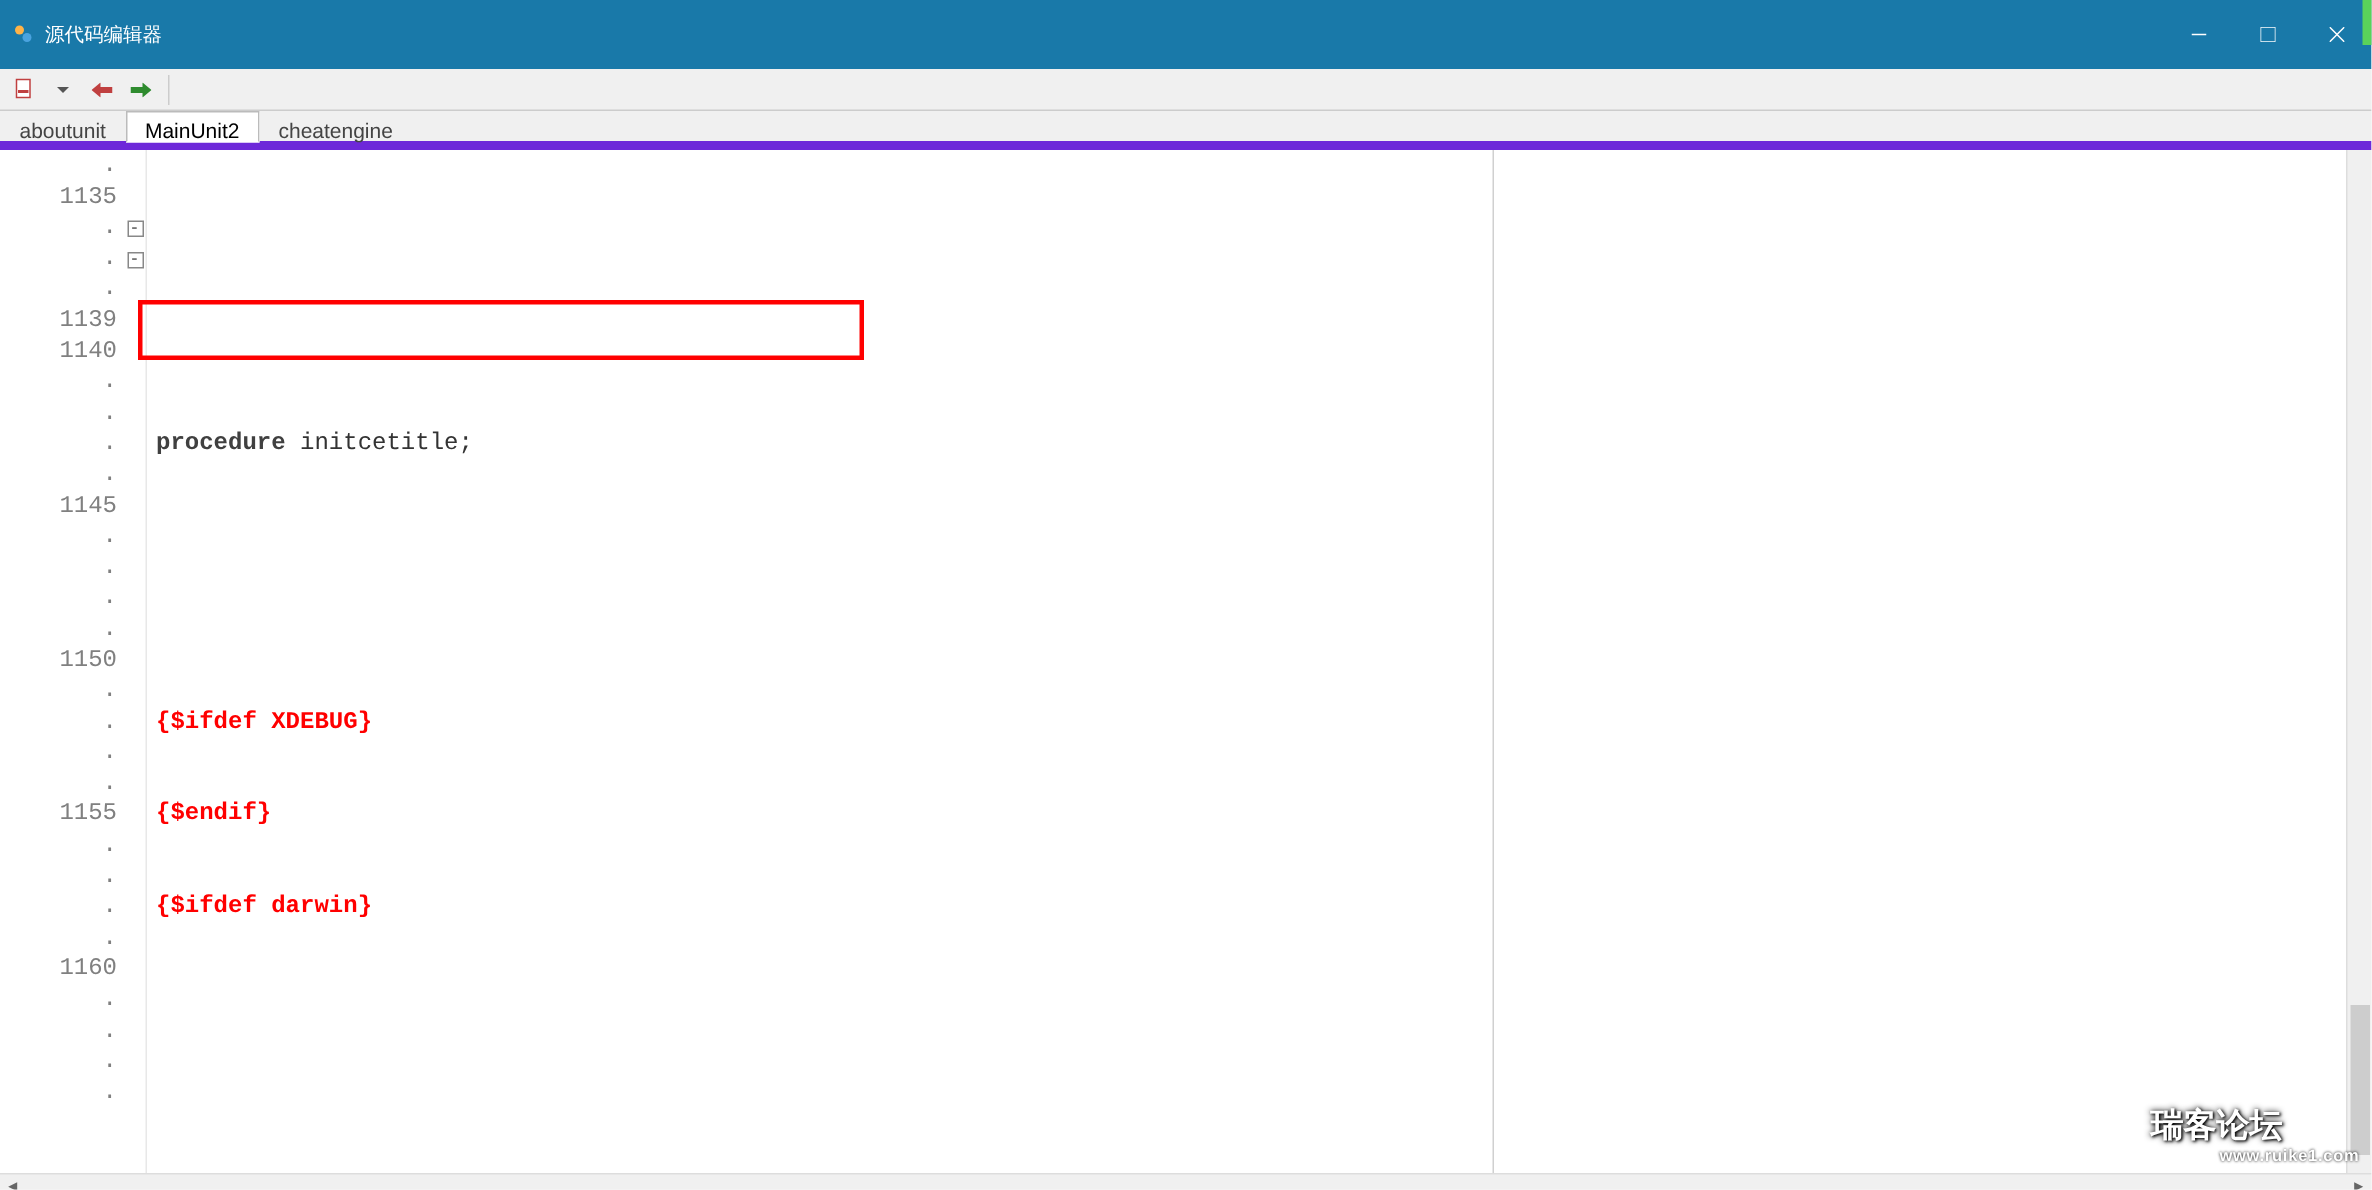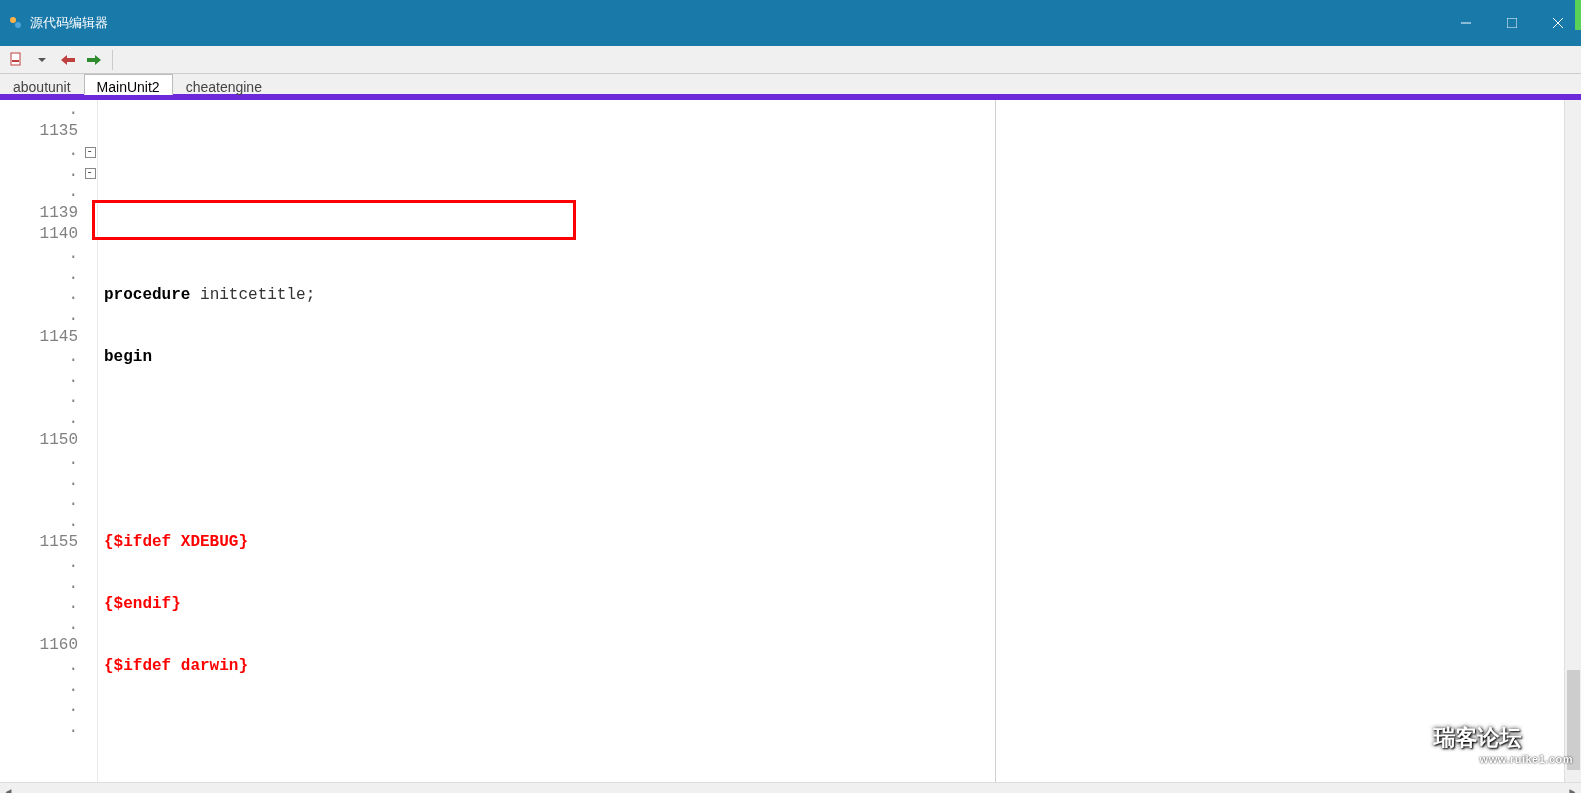--- a/index.html
+++ b/index.html
@@ -24,42 +24,42 @@
     .gutter { width: 84px; text-align: right; padding-right: 6px; color: #808080; font-family: "Consolas", "Courier New", monospace; font-size: 16px; background: #fff; user-select: none; }
     .gutter-line { height: 20.6px; line-height: 20.6px; }
     .fold-col { width: 14px; background: #fff; border-right: 1px solid #e8e8e8; }
     .fold-col div { height: 20.6px; position: relative; }
     .fold-mark::before { content: ""; position: absolute; left: 1px; top: 6px; width: 9px; height: 9px; border: 1px solid #888; background: #fff; }
     .fold-mark::after { content: "-"; position: absolute; left: 2px; top: 0px; font-size: 12px; color: #555; line-height: 20.6px; font-family: monospace; }
     .code { flex: 1; font-family: "Consolas", "Courier New", monospace; font-size: 16px; line-height: 20.6px; padding-left: 2px; white-space: pre; color: #333; position: relative; }
     .code-line { height: 20.6px; padding-left: 4px; }
     .right-margin { position: absolute; left: 897px; top: 0; bottom: 0; width: 1px; background: #d0d0d0; }
     
-    .kw { font-weight: bold; color: #000000; }
+    .kw { font-weight: bold; color: #404040; }
     .dir { color: #ff0000; font-weight: bold; }
     .cmt2 { color: #008080; font-weight: bold; font-style: italic; }
     .hl-yellow { background: #d0d0d0; }
     .sel { background: #3367d1; color: #fff; }
     .disabled { color: #8e8e8e; }
     
     .red-box { position: absolute; border: 3px solid #ff0000; pointer-events: none; }
     
     .scroll-h { height: 17px; background: #f0f0f0; border-top: 1px solid #ddd; position: relative; }
     .scroll-h .arrow { position: absolute; top: 0; width: 17px; height: 17px; display: flex; align-items: center; justify-content: center; color: #666; font-size: 10px; }
     .scroll-h .arrow.left { left: 0; }
     .scroll-h .arrow.right { right: 0; }
     .scroll-v { position: absolute; right: 0; top: 0; bottom: 0; width: 17px; background: #f0f0f0; border-left: 1px solid #ddd; }
     .scroll-v .thumb { position: absolute; left: 2px; top: 570px; width: 13px; height: 100px; background: #cdcdcd; }
     
     .statusbar { height: 26px; background: #f0f0f0; border-top: 1px solid #ccc; display: flex; align-items: center; font-size: 14px; color: #333; }
     .status-cell { padding: 0 10px; border-right: 1px solid #ccc; height: 100%; display: flex; align-items: center; }
     .status-cell.pos { width: 130px; }
     .status-cell.mode { width: 180px; }
     
-    .watermark { position: absolute; right: 8px; bottom: 28px; color: #fff; font-weight: bold; font-size: 22px; font-family: "SimHei", sans-serif; text-shadow: 0 0 4px #000, 1px 1px 2px #000; pointer-events: none; }
+    .watermark { position: absolute; right: 8px; bottom: 16px; color: #fff; font-weight: bold; font-size: 22px; font-family: "SimHei", sans-serif; text-shadow: 0 0 4px #000, 1px 1px 2px #000; pointer-events: none; }
     .watermark .sub { font-size: 11px; text-shadow: 0 0 2px #000; letter-spacing: 0.5px; margin-left: 46px; }
     .green-dot { position: absolute; right: 0; top: 0; width: 6px; height: 30px; background: #5ad25a; }
   </style>
 </head>
 <body>
 
 <div class="titlebar">
   <div class="titlebar-left">
     <span class="titlebar-icon">
       <svg width="16" height="16" viewBox="0 0 16 16">
@@ -186,21 +186,20 @@
       <div></div>
       <div></div>
       <div></div>
       <div></div>
   </div>
   <div class="code">
     <div class="right-margin"></div>
     <div class="code-line"></div>
     <div class="code-line"></div>
     <div class="code-line"><span class="kw">procedure</span><span> initcetitle;</span></div>
-    <div class="code-line"><span class="kw">begin</span></div>
     <div class="code-line"></div>
     <div class="code-line"></div>
     <div class="code-line"><span class="dir">{$ifdef XDEBUG}</span></div>
     <div class="code-line"><span class="dir">{$endif}</span></div>
     <div class="code-line"><span class="dir">{$ifdef darwin}</span></div>
     
     
     
     
     

